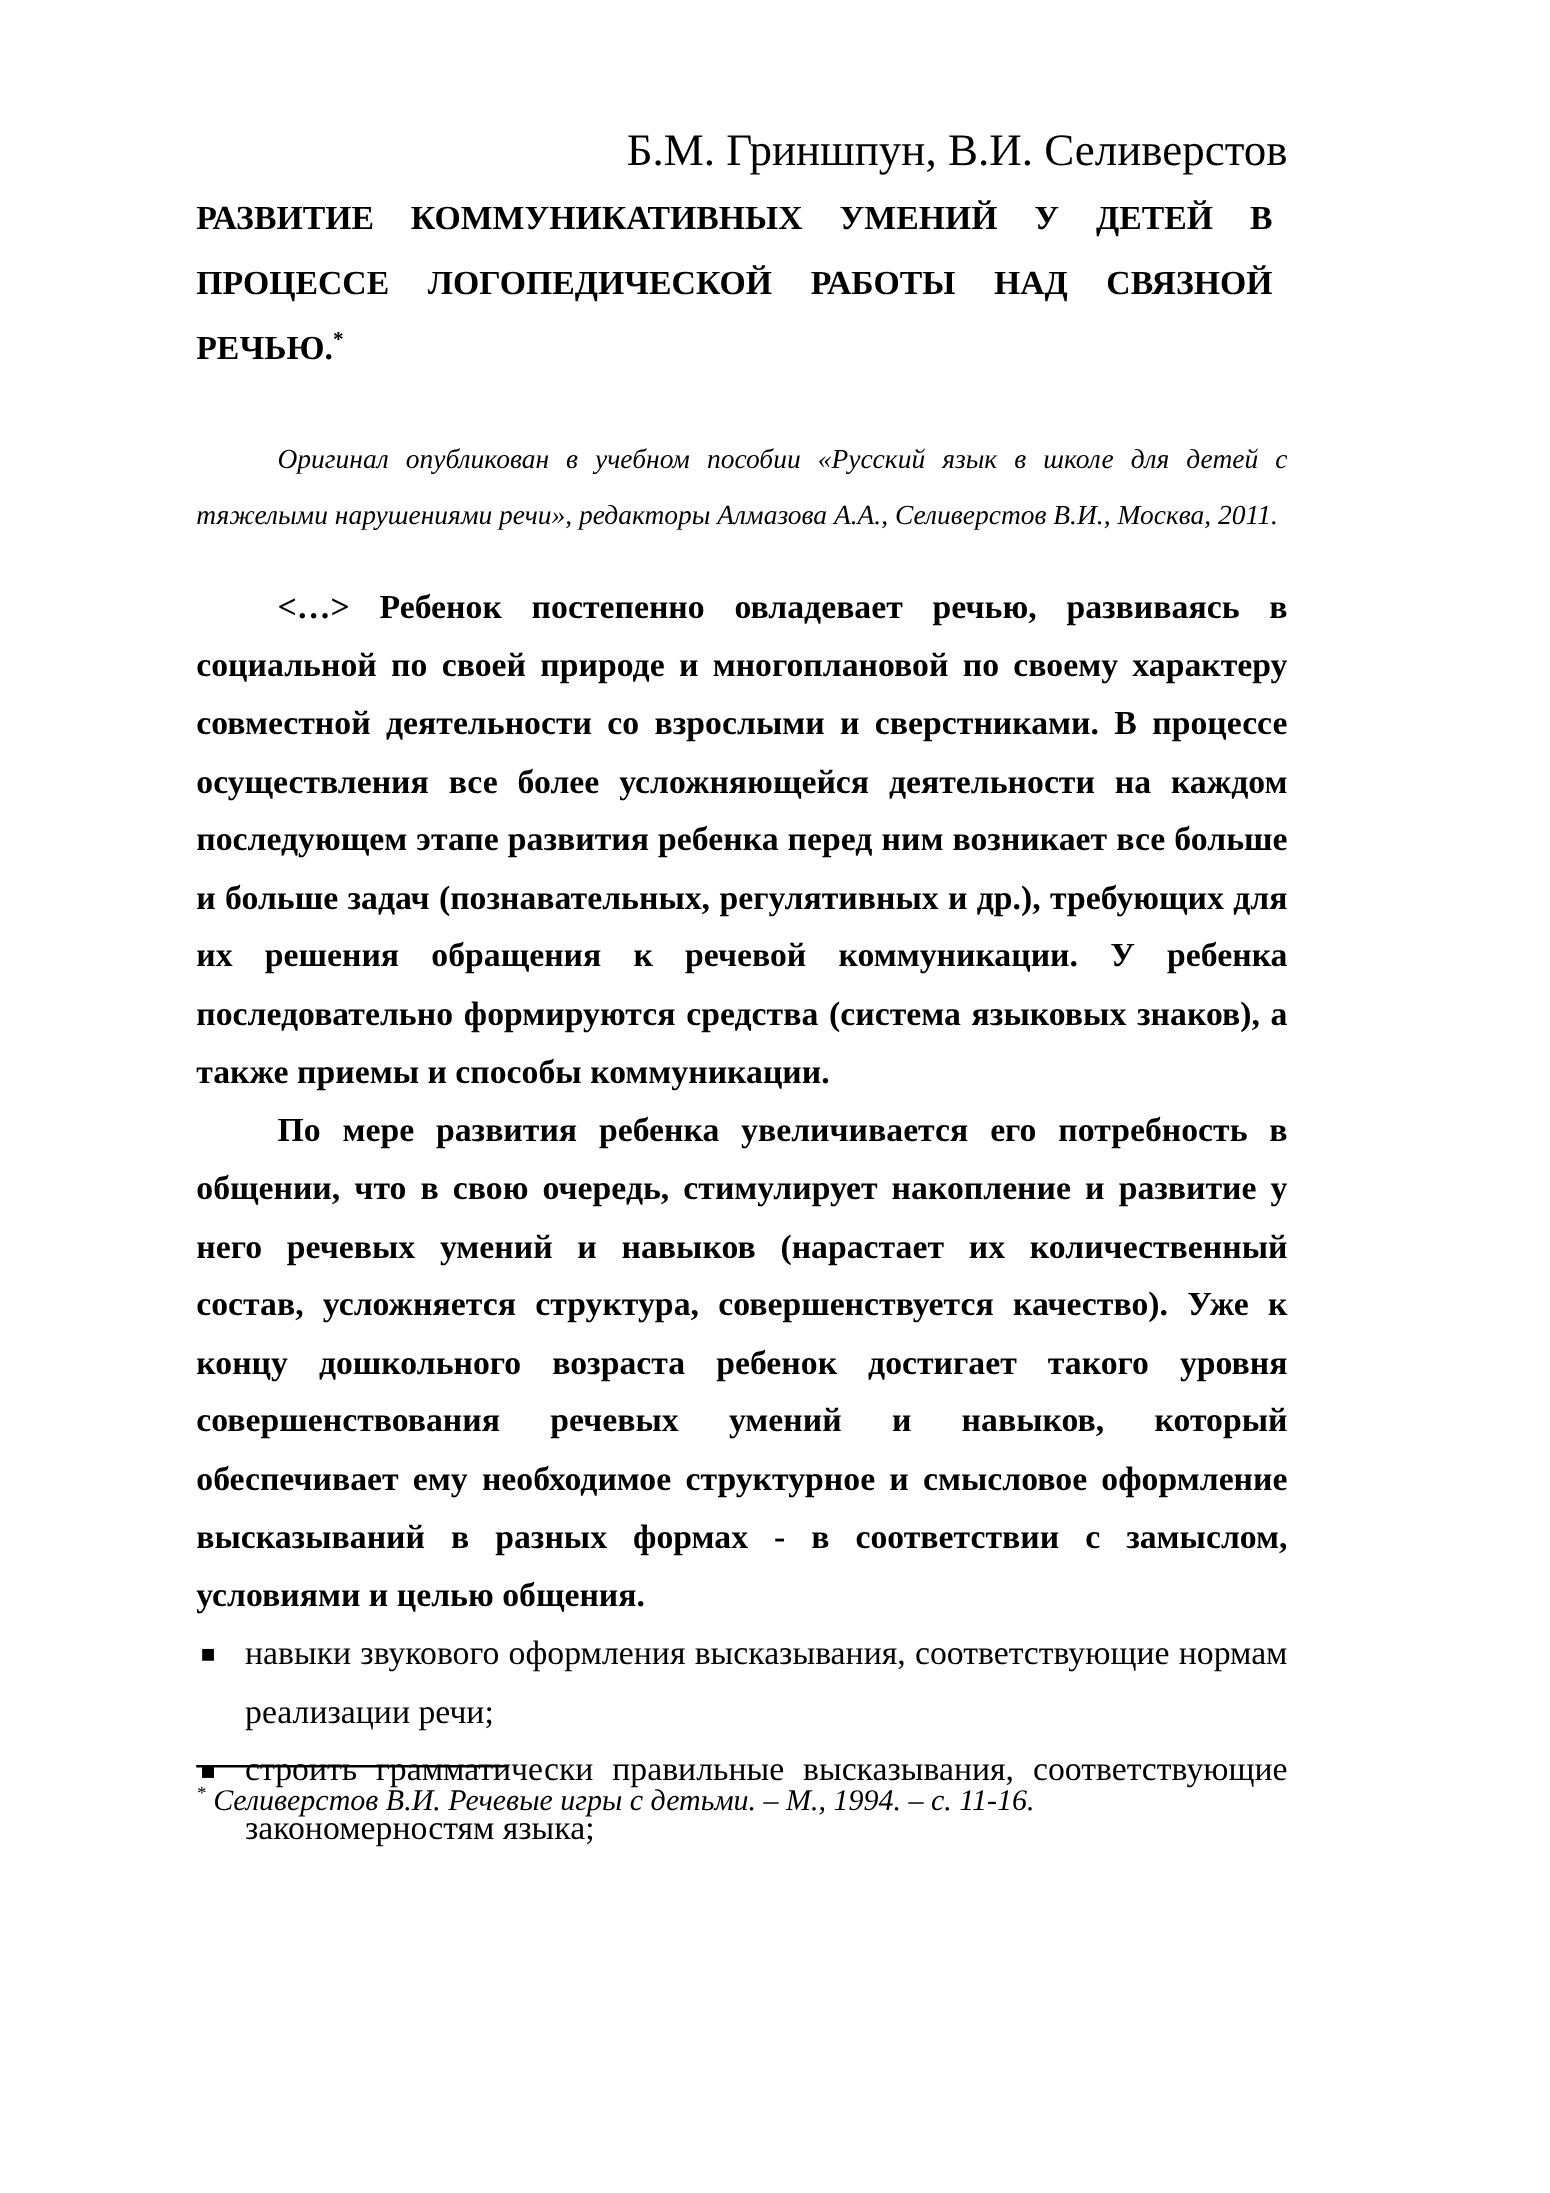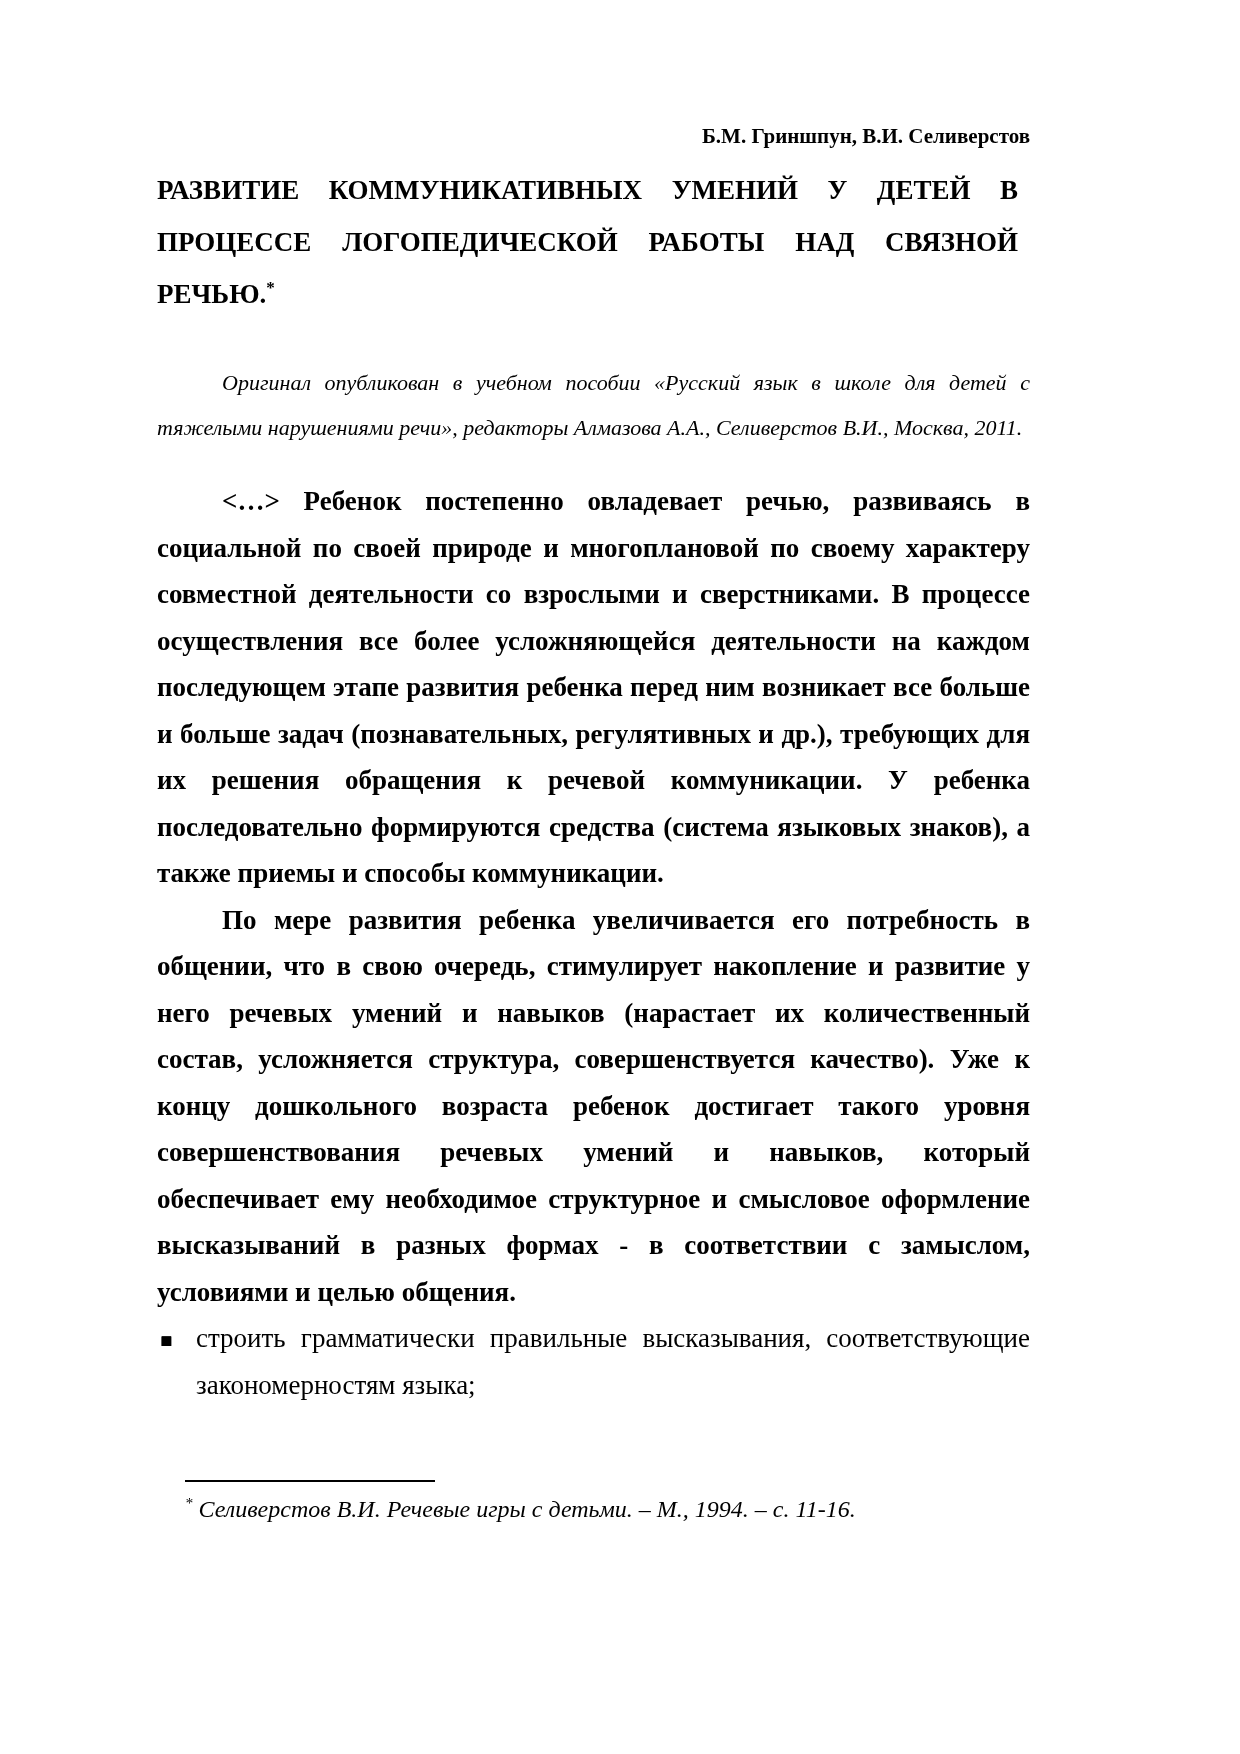--- a/index.html
+++ b/index.html
@@ -14,24 +14,24 @@
     overflow: hidden;
   }
   .content {
     position: absolute;
     left: 157px;
     top: 98px;
     width: 873px;
   }
   .author-line {
     text-align: right;
-    font-weight: bold;
-    font-size: 21px;
+    font-weight: normal;
+    font-size: 36px;
     line-height: 44px;
-    margin: 16px 0 6px 0;
+    margin: 0 0 6px 0;
   }
   .title-block { margin: 0 12px 0 0; }
   .title-line {
     font-weight: bold;
     font-size: 27px;
     line-height: 52px;
     text-align: justify;
     text-align-last: justify;
     white-space: normal;
   }
@@ -72,23 +72,22 @@
   .bullet-marker {
     position: absolute;
     left: 3px;
     top: 1px;
     font-size: 19px;
     font-family: "DejaVu Sans", sans-serif;
   }
   .footnote-area {
     position: absolute;
     left: 157px;
-    top: 1480px;
+    top: 1412px;
     width: 873px;
-    margin-left: 28px;
   }
   .footnote-rule {
     width: 250px;
     height: 0;
     border-top: 2px solid #000000;
     margin: 0 0 10px 0;
   }
   .footnote-text {
     font-style: italic;
     font-size: 24px;
@@ -113,21 +112,21 @@
 
     <p class="note-paragraph">Оригинал опубликован в учебном пособии «Русский язык в школе для детей с тяжелыми нарушениями речи», редакторы Алмазова А.А., Селиверстов В.И., Москва, 2011.</p>
 
     <p class="body-paragraph">&lt;…&gt; Ребенок постепенно овладевает речью, развиваясь в социальной по своей природе и многоплановой по своему характеру совместной деятельности со взрослыми и сверстниками. В процессе осуществления все более усложняющейся деятельности на каждом последующем этапе развития ребенка перед ним возникает все больше и больше задач (познавательных, регулятивных и др.), требующих для их решения обращения к речевой коммуникации. У ребенка последовательно формируются средства (система языковых знаков), а также приемы и способы коммуникации.</p>
 
     <p class="body-paragraph">По мере развития ребенка увеличивается его потребность в общении, что в свою очередь, стимулирует накопление и развитие у него речевых умений и навыков (нарастает их количественный состав, усложняется структура, совершенствуется качество). Уже к концу дошкольного возраста ребенок достигает такого уровня совершенствования речевых умений и навыков, который обеспечивает ему необходимое структурное и смысловое оформление высказываний в разных формах - в соответствии с замыслом, условиями и целью общения.</p>
 
 
     <ul class="bullet-list">
       <li class="bullet-item">
-        <span class="bullet-marker">▪</span>
+        <span class="bullet-marker">▪</span><span>навыки звукового оформления высказывания, соответствующие нормам реализации речи;</span>
       </li>
       <li class="bullet-item">
         <span class="bullet-marker">▪</span>
       </li>
       <li class="bullet-item">
         <span class="bullet-marker">▪</span><span>строить грамматически правильные высказывания, соответствующие закономерностям языка;</span>
       </li>
     </ul>
 
   </div>

